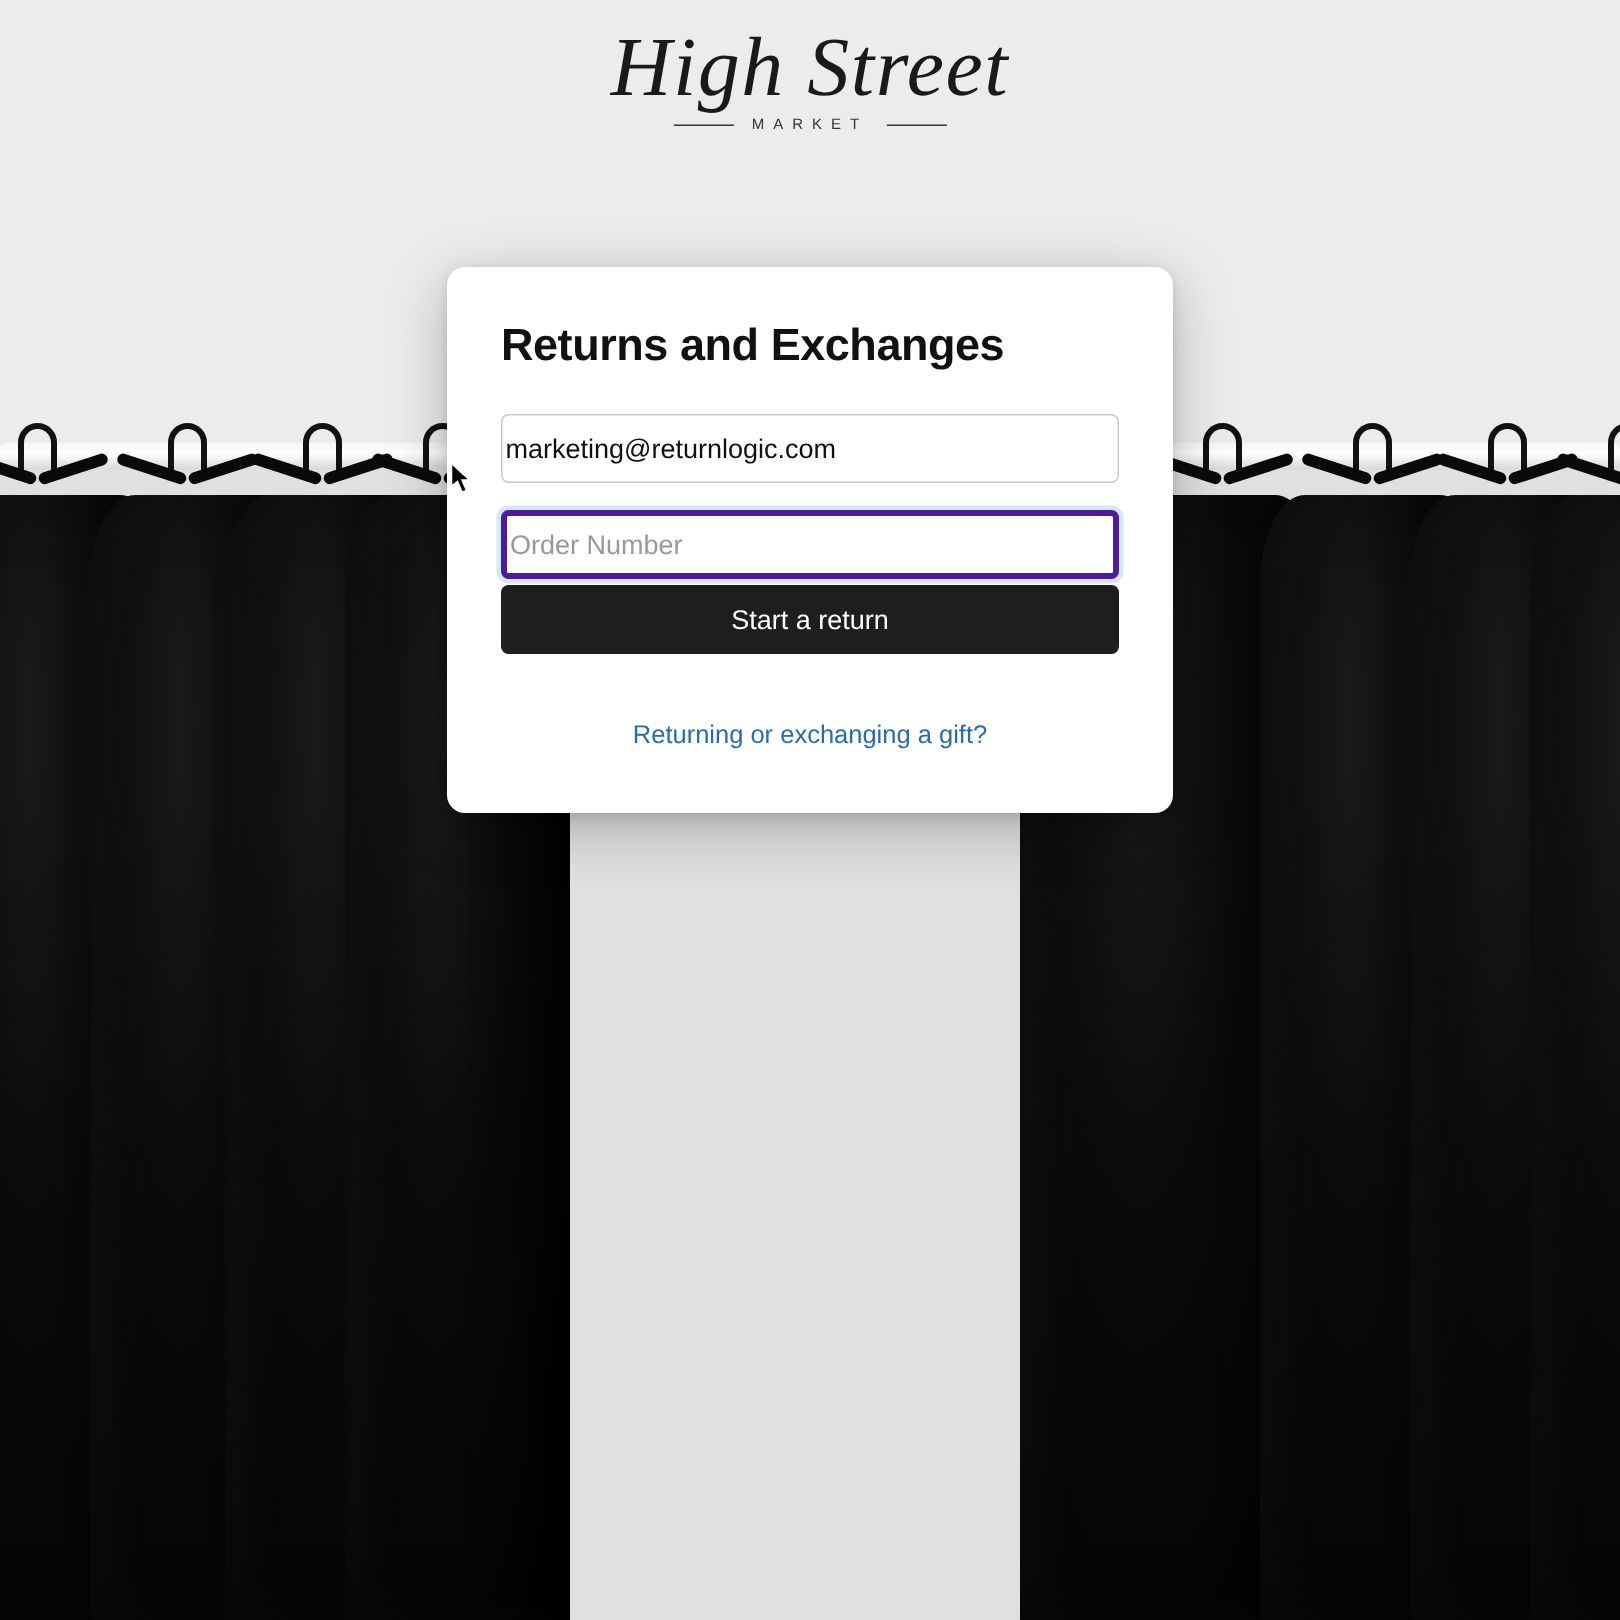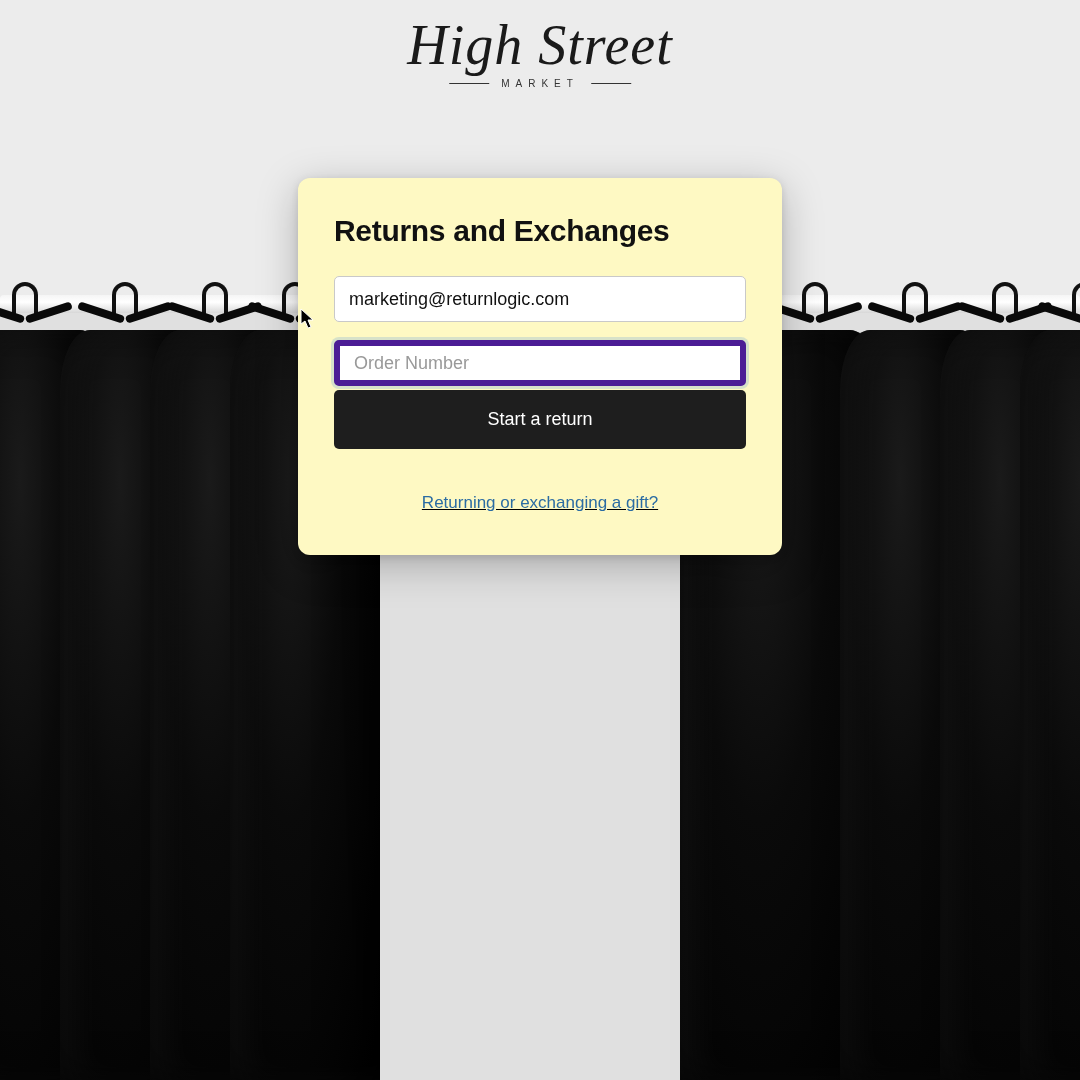--- a/index.html
+++ b/index.html
@@ -120,77 +120,76 @@
       background: #333;
     }
     
     
     .card {
       position: absolute;
       top: 178px;
       left: 50%;
       transform: translateX(-50%);
       width: 484px;
-      background: #fef9c3;
+      background: #ffffff;
       border-radius: 12px;
       box-shadow: 0 10px 40px rgba(0,0,0,0.25), 0 2px 8px rgba(0,0,0,0.12);
       padding: 36px 36px 42px;
     }
     
     .card h1 {
       font-size: 30px;
       font-weight: 700;
       color: #111;
       margin-bottom: 28px;
       letter-spacing: -0.3px;
     }
     
     .field {
       width: 100%;
       height: 46px;
       border: 1px solid #c9c9c9;
       border-radius: 5px;
-      padding: 0 14px;
+      padding: 0 2px;
       font-size: 18px;
       color: #111;
       background: #fff;
       margin-bottom: 18px;
       outline: none;
     }
     .field::placeholder {
       color: #999;
     }
     .field.focused {
-      border: 6px solid #4c1d95;
+      border: 4px solid #4c1d95;
       box-shadow: 0 0 0 3px rgba(100,160,220,0.25);
       margin-bottom: 4px;
     }
     
     .error-text {
       color: #b4513d;
       font-size: 16px;
       margin-bottom: 22px;
     }
     
     .primary-btn {
       width: 100%;
-      height: 59px;
+      height: 46px;
       background: #1e1e1e;
       color: #fff;
       border: none;
       border-radius: 5px;
       font-size: 18px;
       cursor: pointer;
       margin-bottom: 44px;
     }
     
     .link-row {
       text-align: center;
       margin-bottom: 22px;
-      text-decoration: underline;
     }
     .link-row:last-child {
       margin-bottom: 0;
     }
     .link {
       color: #2b6ca3;
       font-size: 17px;
       text-decoration: none;
       cursor: pointer;
     }

